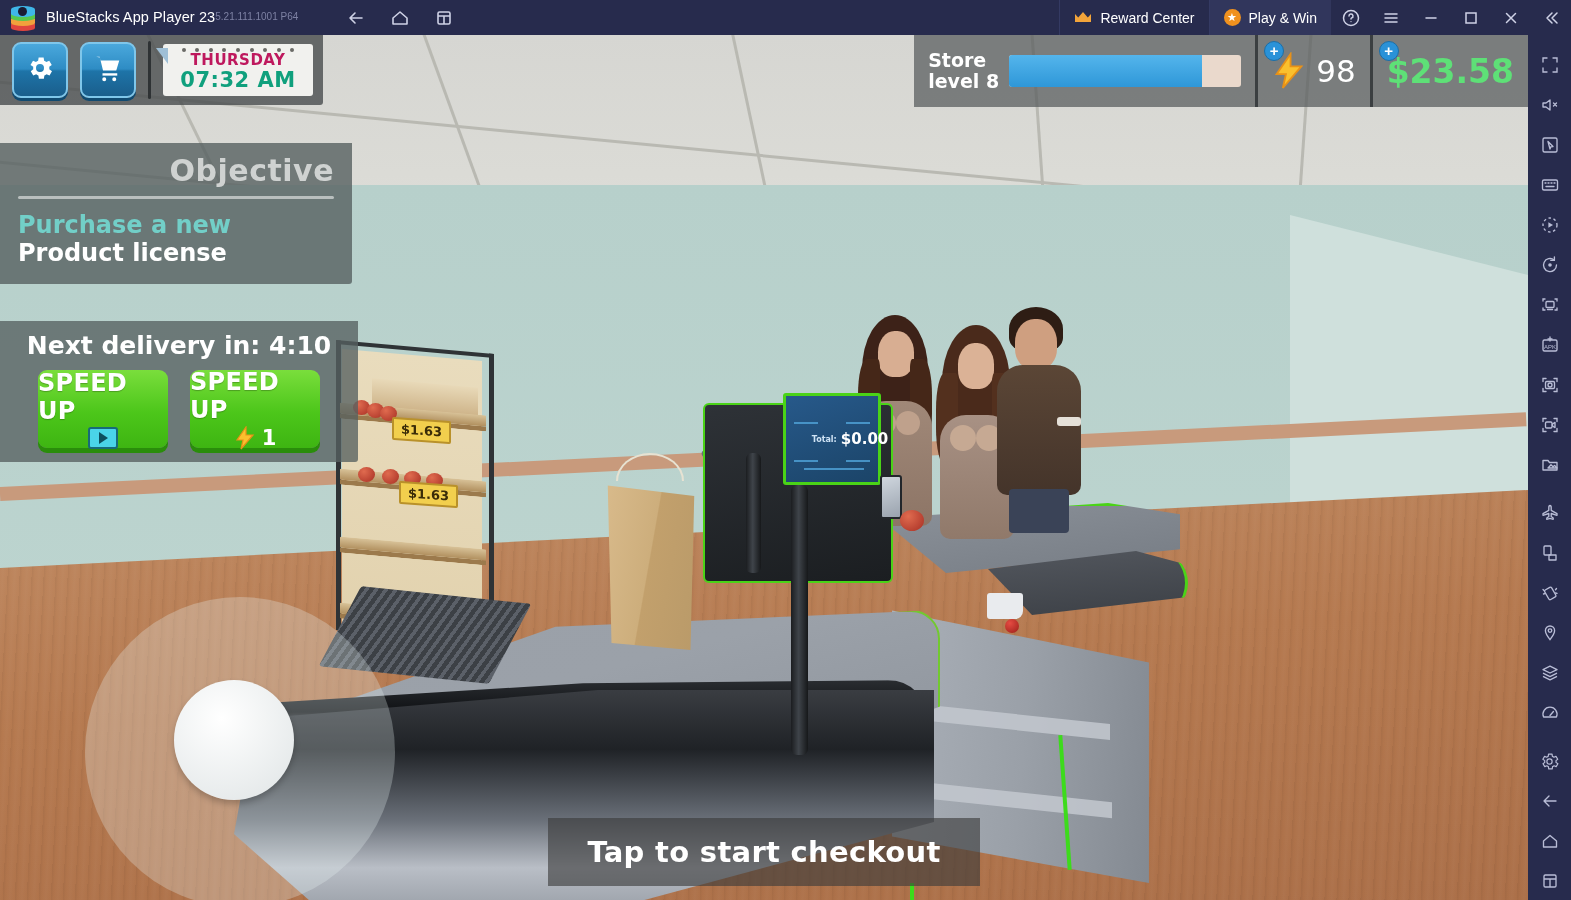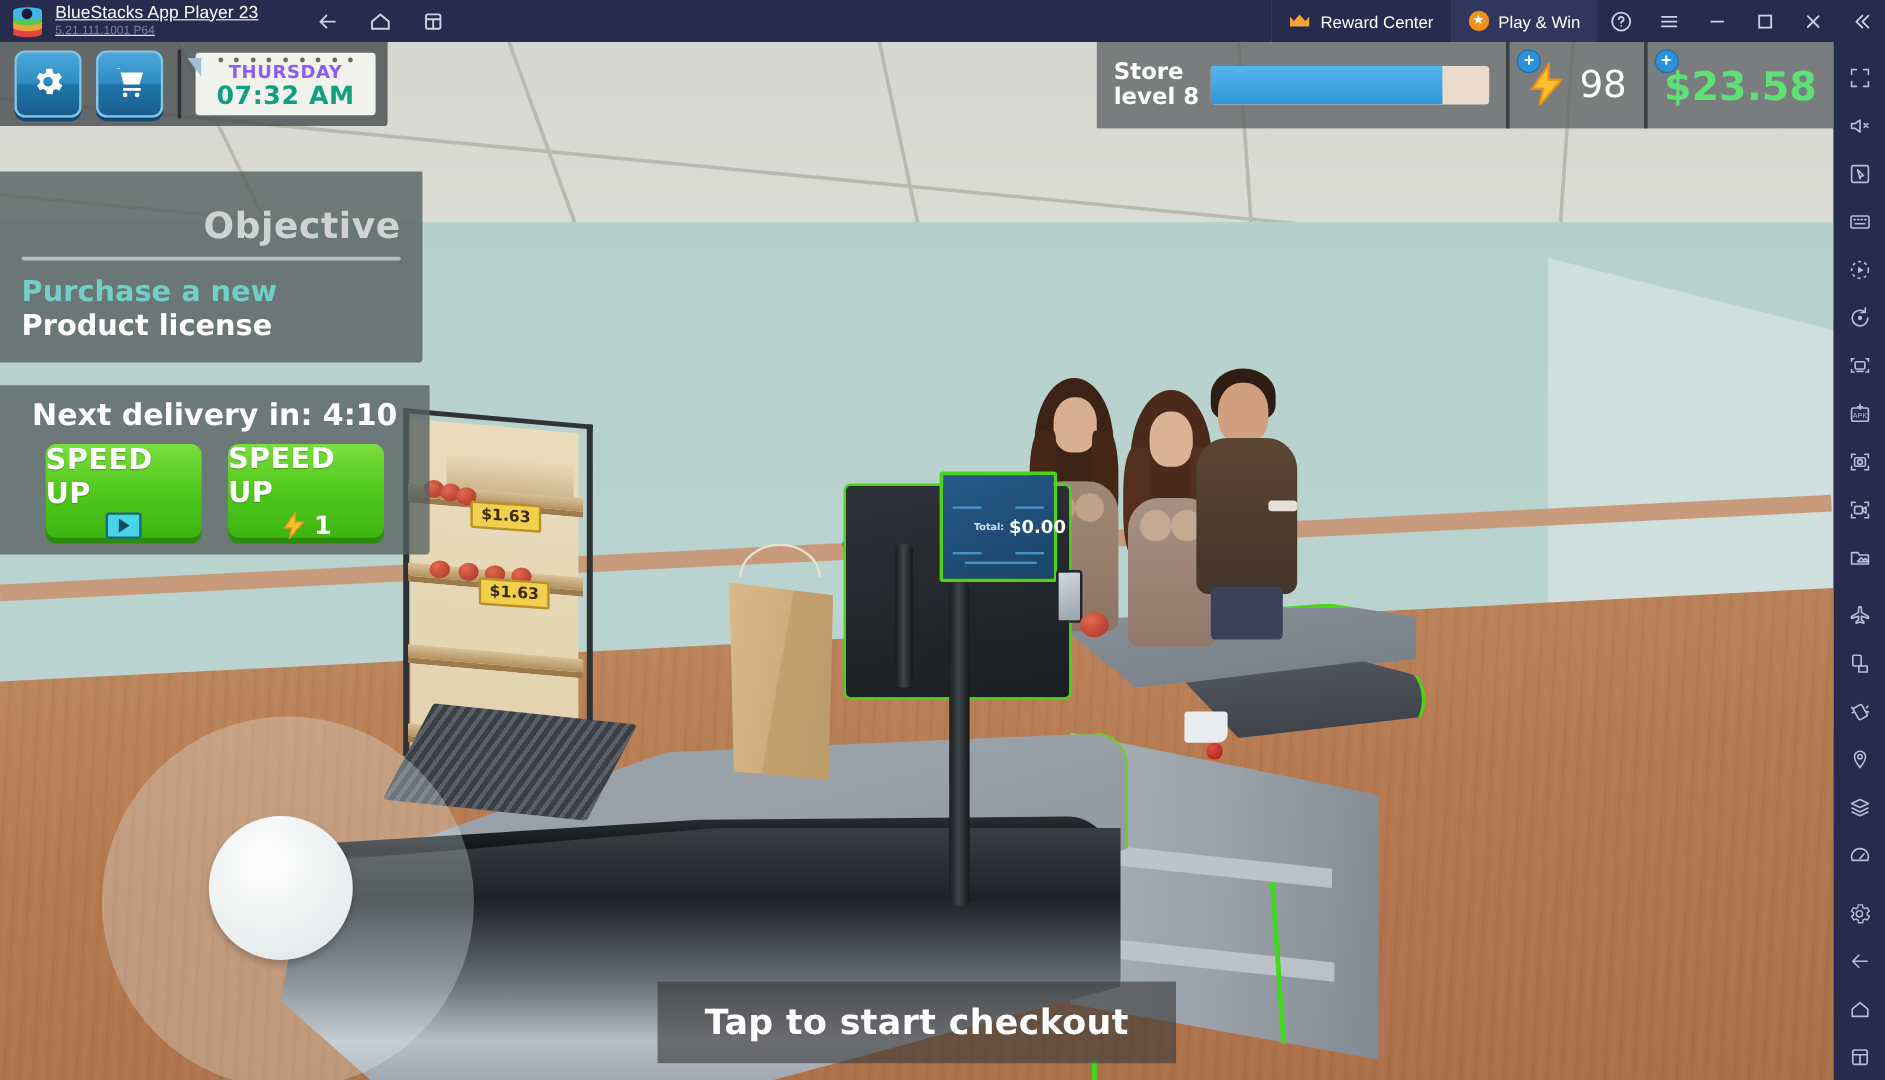--- a/index.html
+++ b/index.html
@@ -19,22 +19,22 @@
   .bs-logo { width: 26px; height: 26px; margin-left: 10px; margin-right: 10px;
              position: relative; flex: none; }
   .bs-logo .lay { position: absolute; left: 1px; border-radius: 50%/30%; }
   .bs-logo .l1 { bottom: 0px; width: 24px; height: 10px; background: #e0453f; }
   .bs-logo .l2 { bottom: 5px; width: 24px; height: 10px; background: #f2a13c; }
   .bs-logo .l3 { bottom: 10px; width: 24px; height: 10px; background: #57c84d; }
   .bs-logo .l4 { bottom: 14px; width: 24px; height: 11px; background: #3fb6e8; }
   .bs-logo .eye { position: absolute; left: 8px; top: 2px; width: 9px; height: 9px;
                   border-radius: 50%; background: #1a1c33; }
 
-  .title-block { display: flex; flex-direction: column; justify-content: flex-start;
-                 line-height: 1.05; text-decoration: underline; }
+  .title-block { display: flex; flex-direction: row; justify-content: flex-start;
+                 line-height: 1.05; }
   .app-title { font-size: 14.5px; color: #ffffff; letter-spacing: .1px; }
   .app-version { font-size: 10px; color: #7d81a3; margin-top: 2px; }
 
   .nav-btns { display: flex; align-items: center; margin-left: 45px; gap: 18px; }
   .nav-btn { width: 26px; height: 26px; display: flex; align-items: center;
              justify-content: center; cursor: pointer; }
   .nav-btn svg { stroke: #cfd2e6; fill: none; stroke-width: 1.6; }
 
   .tb-spacer { flex: 1; }
   .tb-pill { display: flex; align-items: center; gap: 8px; height: 35px;
@@ -184,29 +184,29 @@
   .sq-btn + .sq-btn { margin-left: 12px; }
   .sq-btn svg { fill: #fff; }
   .hud-divider { width: 3px; height: 58px; background: #2e3234; margin: 0 12px;
                  border-radius: 2px; }
   .clock-card { width: 150px; background: #f1f1ee; border-radius: 3px;
                 padding: 4px 6px 5px; text-align: center; position: relative;
                 font-family: "DejaVu Sans", sans-serif; }
   .clock-dots { display: flex; justify-content: space-around; padding: 0 8px 1px; }
   .clock-dots i { width: 4px; height: 4px; border-radius: 50%; background: #6a6a66;
                   display: block; }
-  .clock-day { font-size: 15px; font-weight: bold; color: #8b5cf6; letter-spacing: .5px;
+  .clock-day { font-size: 15px; font-weight: bold; color: #be185d; letter-spacing: .5px;
                line-height: 1.05; }
   .clock-time { font-size: 21px; font-weight: bold; color: #10a07d; letter-spacing: .5px;
                 line-height: 1.05; }
   .clock-corner { position: absolute; left: -7px; top: 4px; width: 12px; height: 16px;
                   background: #9fbfd6; clip-path: polygon(0 0,100% 0,100% 100%); }
 
   .objective-panel { position: absolute; left: 0; top: 108px; width: 352px;
-                     background: rgba(86,96,96,.80); padding: 28px 18px 16px;
+                     background: rgba(86,96,96,.80); padding: 10px 18px 16px;
                      border-bottom-right-radius: 3px; }
   .objective-title { text-align: right; font-size: 30px; font-weight: bold; color: #cfd2d1;
                      font-family: "DejaVu Sans", sans-serif; letter-spacing: .5px; }
   .objective-rule { height: 3px; background: #b9bfbe; margin: 8px 0 12px;
                     border-radius: 2px; }
   .objective-text { font-size: 24px; font-weight: bold; line-height: 1.18;
                     color: #ffffff; font-family: "DejaVu Sans", sans-serif; }
   .objective-text .hl { color: #72cfc8; }
 
   .delivery-panel { position: absolute; left: 0; top: 286px; width: 358px;

